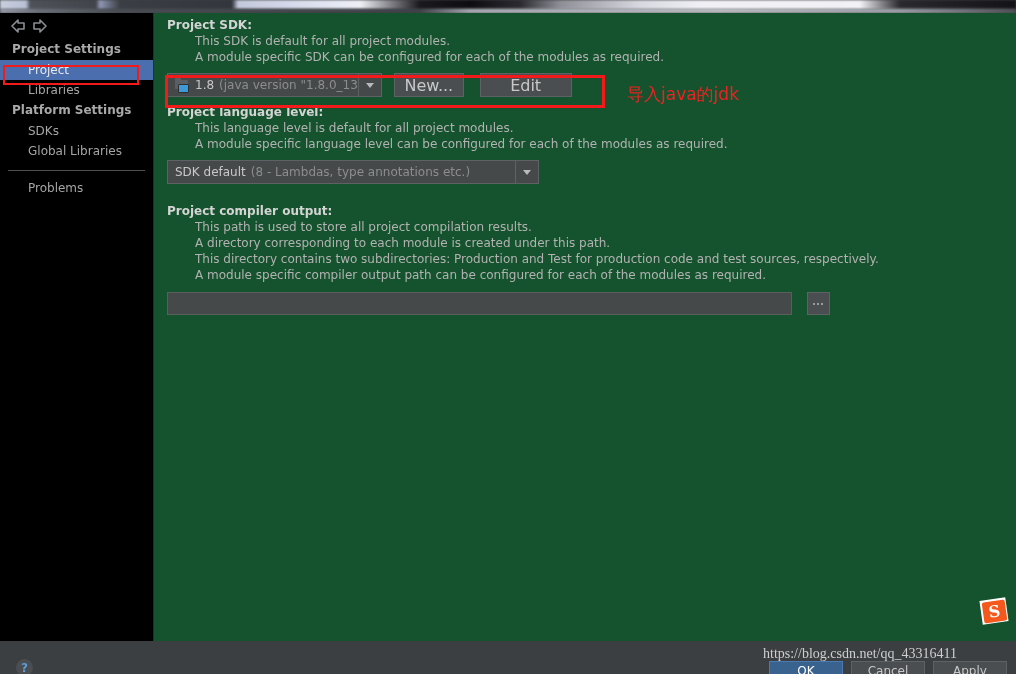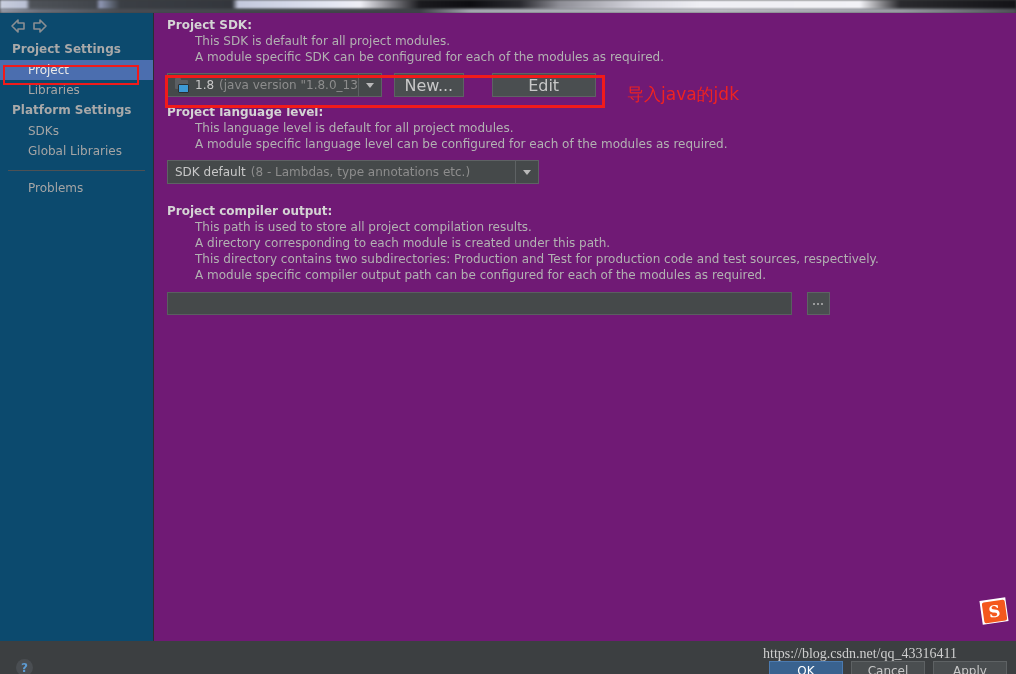--- a/index.html
+++ b/index.html
@@ -28,21 +28,21 @@
     background:linear-gradient(90deg,#b7bccd 0px,#7d8290 40px,#4d5159 120px,#3f434a 420px,#cfd2de 470px,#e8e9f0 720px,#c0c3cd 900px,#55585f 1016px);
     filter:blur(1.4px);opacity:.85;
   }
 
   
   #dialog{position:absolute;left:0;top:13px;width:1016px;height:628px;background:#3c3f41;}
 
   
   #sidebar{
     position:absolute;left:0;top:0;width:153px;height:628px;
-    background:#0c4a6e;border-right:1px solid #2b2e30;
+    background:#000000;border-right:1px solid #2b2e30;
   }
   #navbar{height:26px;position:relative;}
   .navarrow{
     position:absolute;top:4px;width:20px;height:18px;cursor:default;
   }
   .navarrow svg{display:block;}
   #nav-back{left:8px;} #nav-fwd{left:30px;}
 
   .sec-head{
     padding:2px 0 2px 12px;font-weight:bold;font-size:12px;color:#a9a9a9;
@@ -58,21 +58,21 @@
   }
 
   
   #hl-project{
     position:absolute;left:3px;top:52px;width:136px;height:20px;
     border:2px solid #f21a1a;box-sizing:border-box;pointer-events:none;
   }
 
   
   #content{
-    position:absolute;left:154px;top:0;width:862px;height:628px;background:#701a75;
+    position:absolute;left:154px;top:0;width:862px;height:628px;background:#14532d;
   }
   .blk{position:absolute;left:13px;}
   .hd{font-weight:bold;color:#d4d4d4;font-size:12px;line-height:16px;}
   .ln{color:#b2b2b2;font-size:12px;line-height:16px;white-space:nowrap;margin-left:28px;}
 
   
   .combo{
     display:inline-flex;height:24px;
     background:#45494a;border:1px solid #5e6264;box-sizing:border-box;
     vertical-align:middle;
@@ -222,21 +222,21 @@
                 <span class="base"></span>
             </span>
             <span>1.8</span>
             <span class="dim">(java version "1.8.0_131")</span>
           </div>
           <span class="arrowbtn">
               <i class="caret"></i>
             </span>
         </div>
         <span class="btn" style="width:70px;margin-left:8px">New...</span>
-        <span class="btn" style="width:104px;margin-left:24px">Edit</span>
+        <span class="btn" style="width:92px;margin-left:12px">Edit</span>
       </div>
     </div>
 
     <div class="blk" style="top:91px">
       <div class="hd">Project language level:</div>
       <div class="ln">This language level is default for all project modules.</div>
       <div class="ln">A module specific language level can be configured for each of the modules as required.</div>
 
       <div style="margin-top:8px">
         <div class="combo" style="width:372px">

